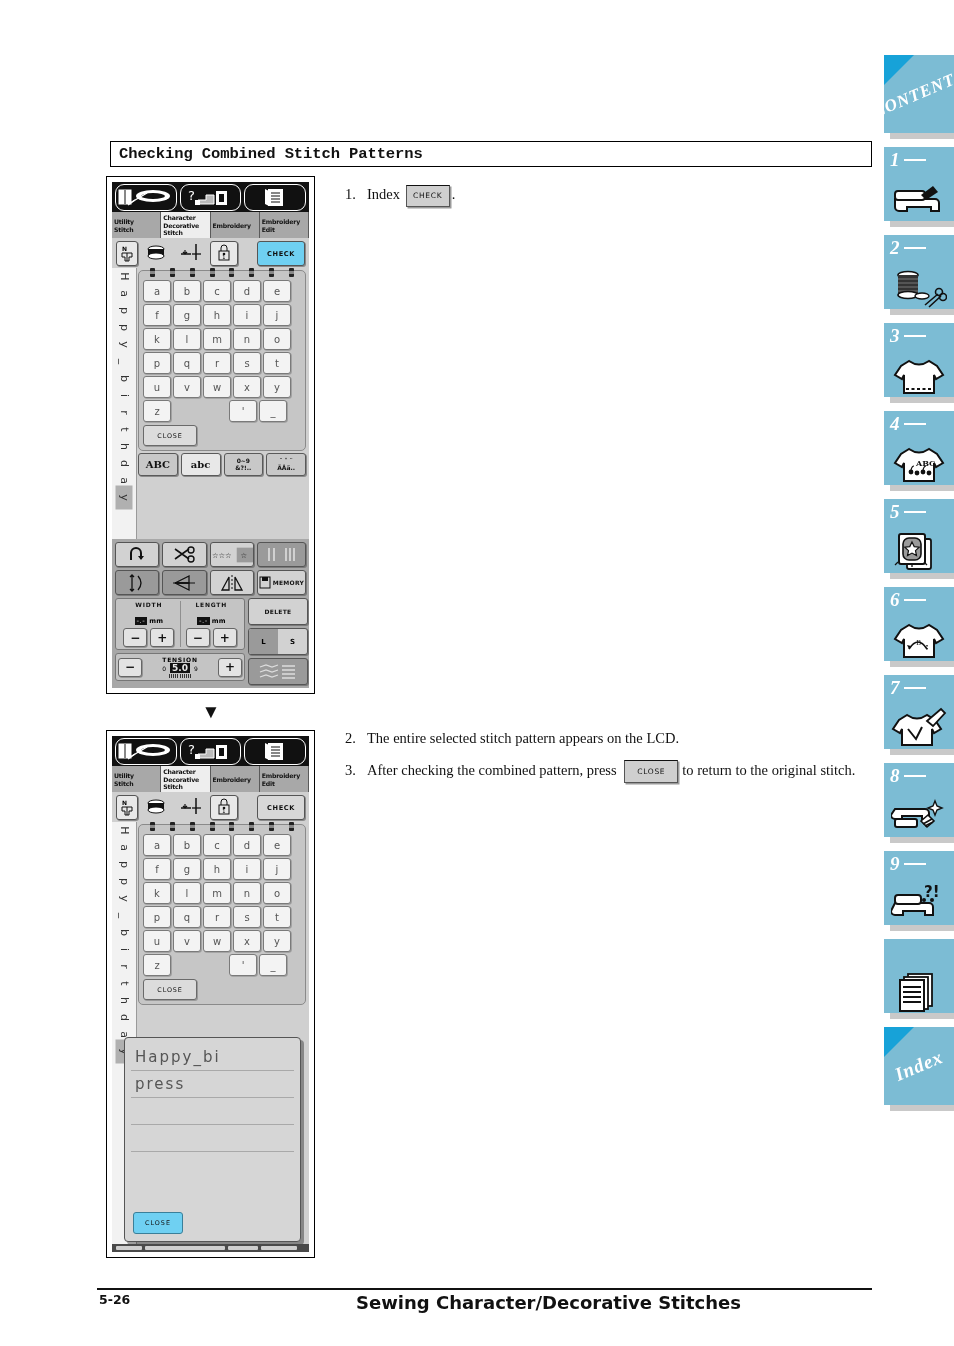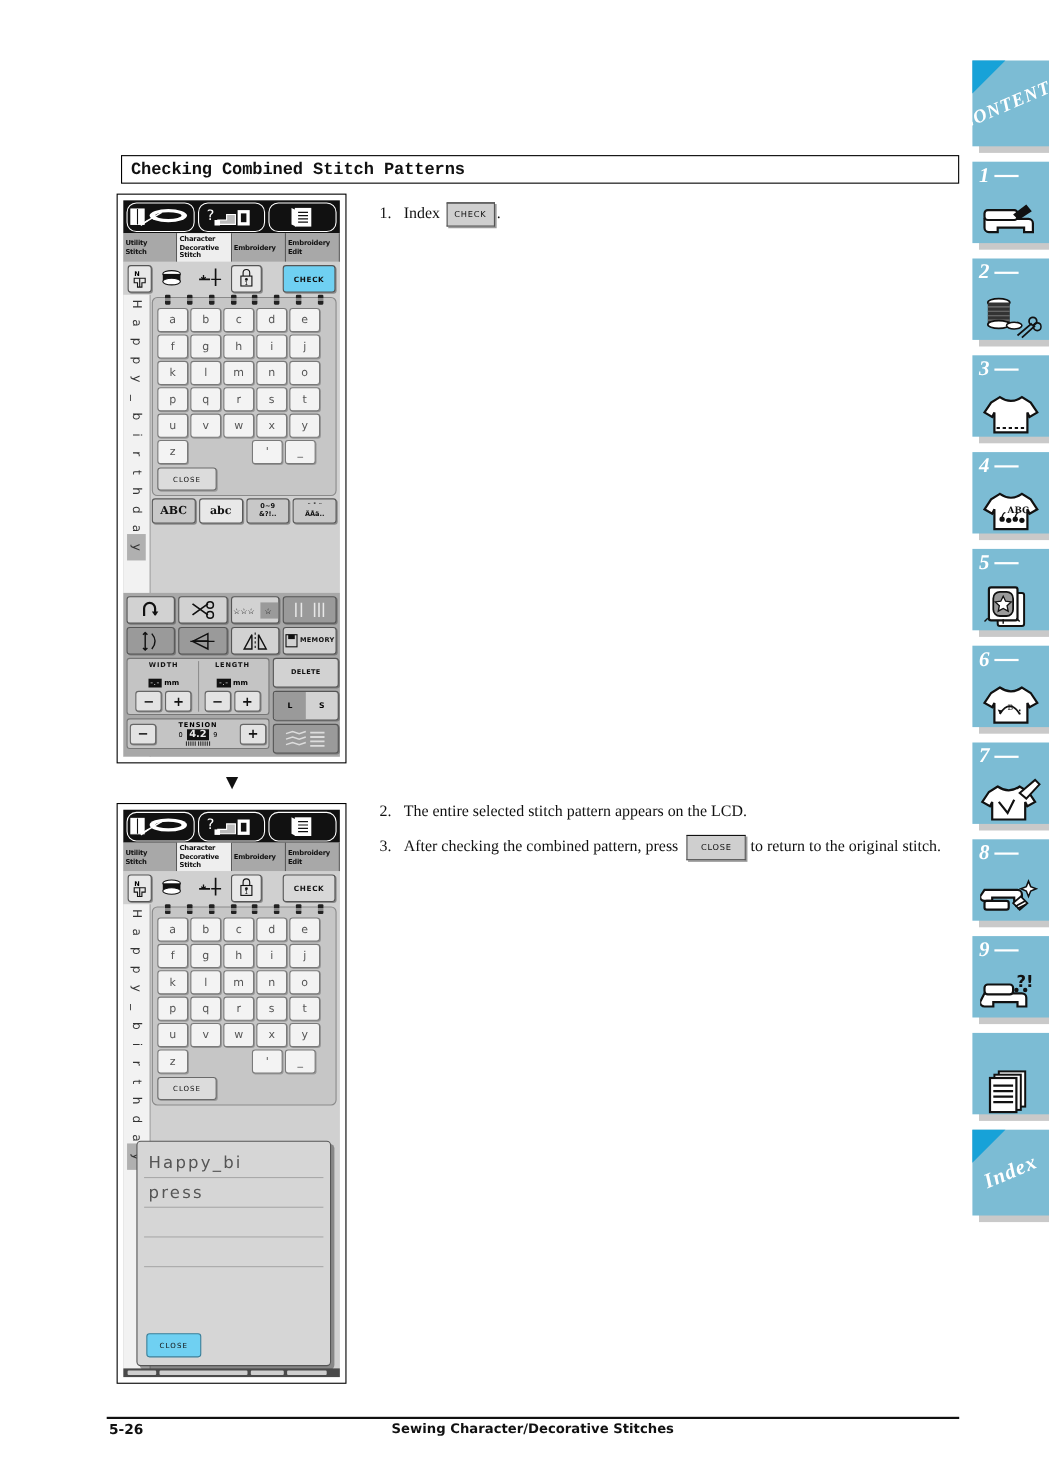--- a/index.html
+++ b/index.html
@@ -263,21 +263,21 @@
   .corner-label.small{font-size:19px;}
 
   
   .footline{position:absolute;left:97px;top:1288px;width:775px;height:1.6px;background:#111;}
   .foot-page{
     position:absolute;left:99px;top:1292px;
     font-family:"DejaVu Sans",sans-serif;font-weight:bold;font-size:12.5px;color:#111;
   }
   .foot-title{
     position:absolute;left:356px;top:1292px;
-    font-family:"DejaVu Sans",sans-serif;font-weight:bold;font-size:12px;color:#111;
+    font-family:"DejaVu Sans",sans-serif;font-weight:bold;font-size:18px;color:#111;
   }
 </style>
 </head>
 <body>
 
 <div class="page">
 
   <div class="section-head">
     <span class="title">Checking Combined Stitch Patterns</span>
   </div>
@@ -552,21 +552,21 @@
                   <div class="pm">+</div>
                 </div>
               </div>
             </div>
             <div class="tension-box" style="margin-top:3px;">
               <div class="pm">−</div>
               <div class="t-mid">
                 <div class="t-title">TENSION</div>
                 <div class="t-valrow">
                   <span class="t-end">0</span>
-                  <span class="t-num">4.2</span>
+                  <span class="t-num">5.0</span>
                   <span class="t-end">9</span>
                 </div>
                 <div class="t-scale">
                   <i></i>
                     <i></i>
                     <i></i>
                     <i></i>
                     <i></i>
                     <i></i>
                     <i></i>

